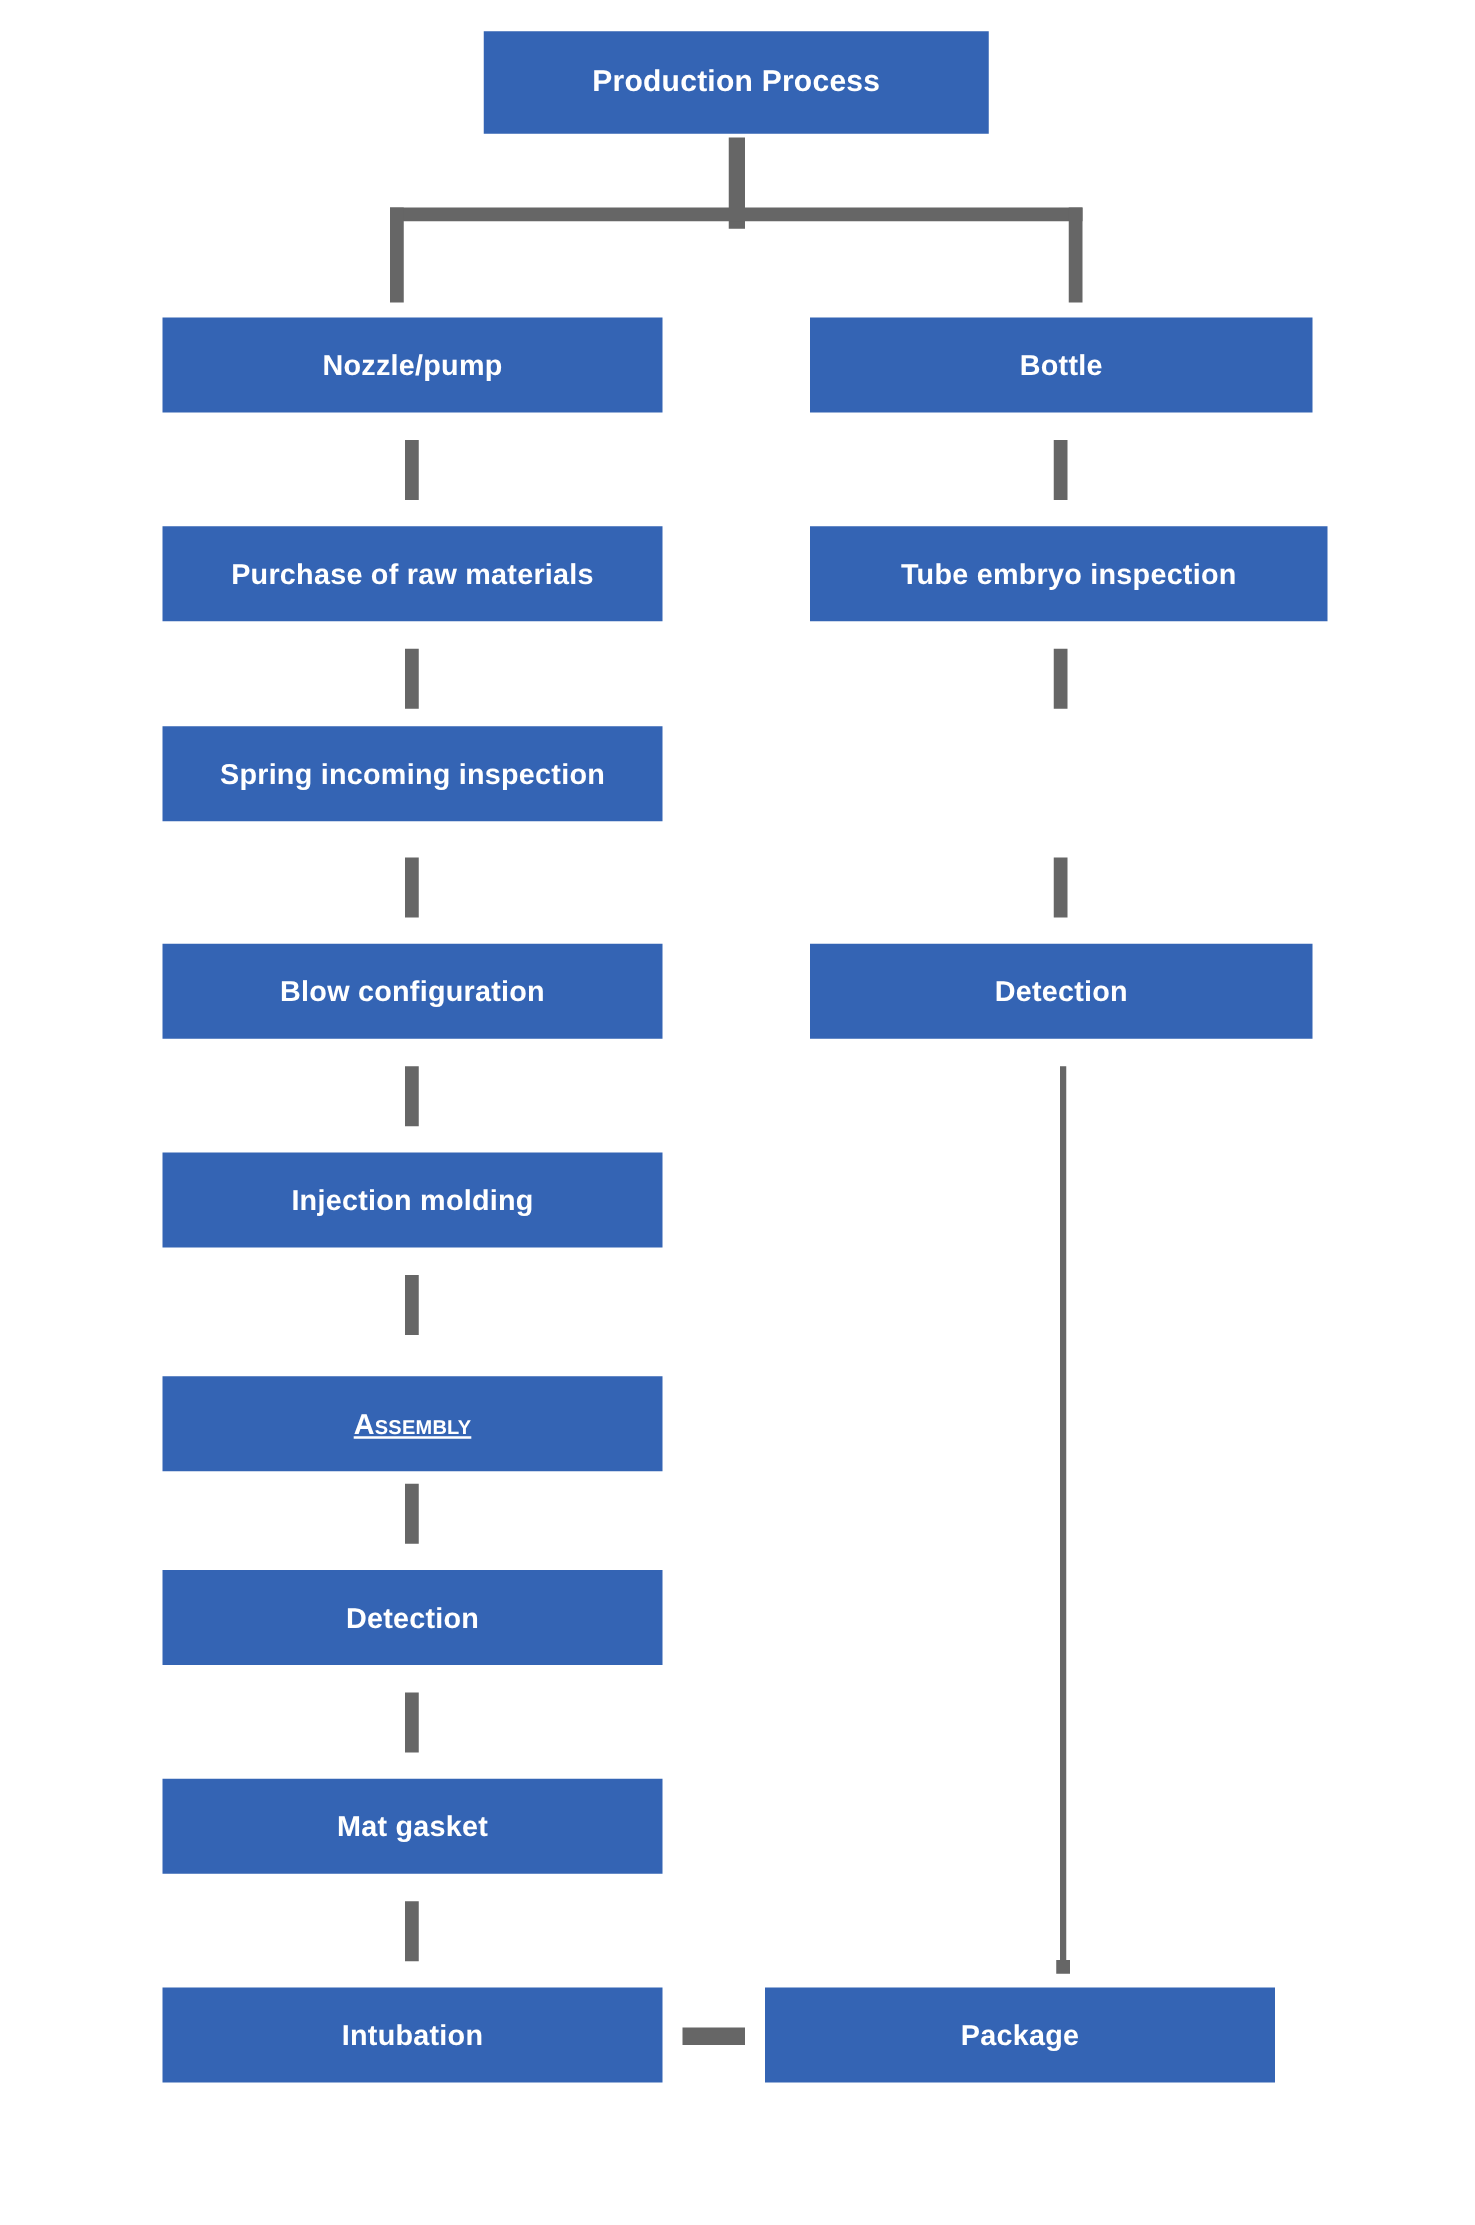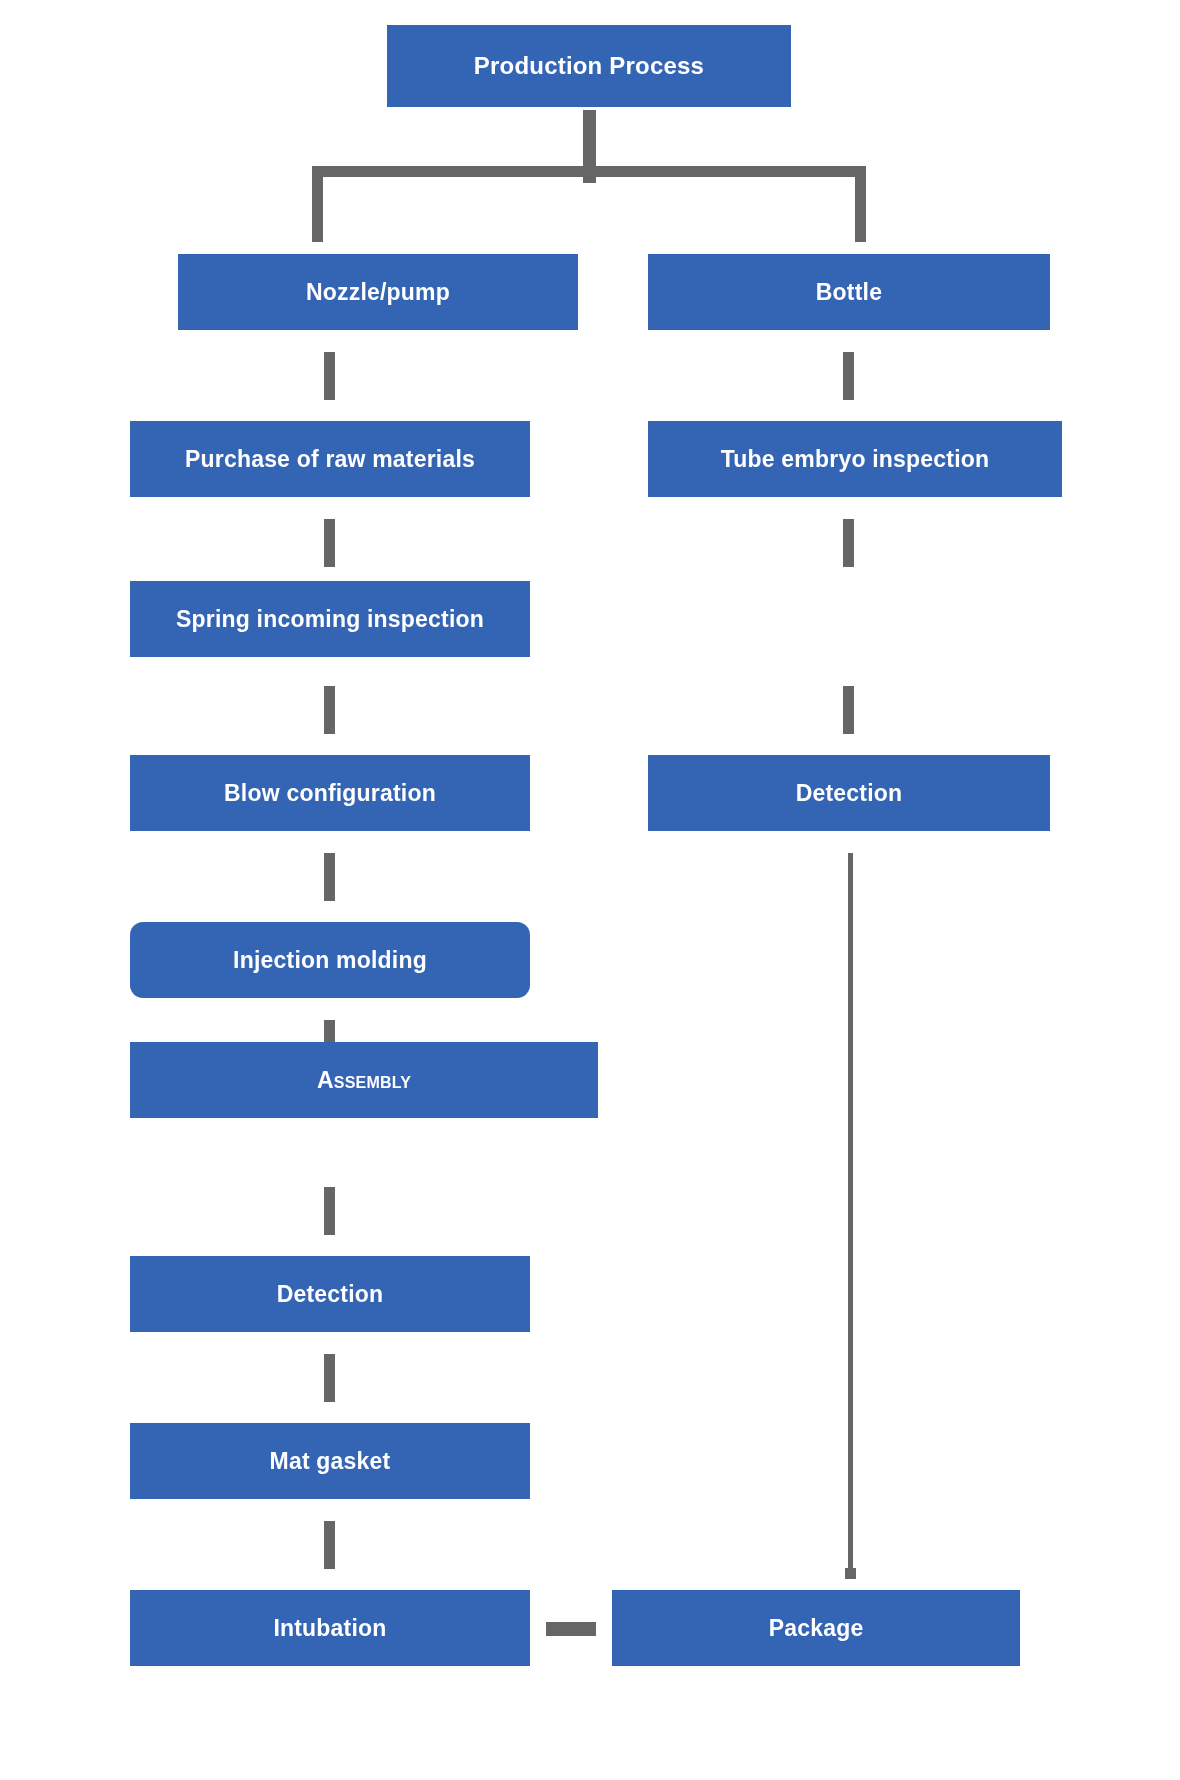--- a/index.html
+++ b/index.html
@@ -74,46 +74,46 @@
   </div>
 
   <div class="conn v-stub" style="left:583px; top:110px; width:13px; height:73px;"></div>
 
   <div class="conn h-bar" style="left:312px; top:166px; width:554px; height:11px;"></div>
 
   <div class="conn v-stub" style="left:312px; top:166px; width:11px; height:76px;"></div>
 
   <div class="conn v-stub" style="left:855px; top:166px; width:11px; height:76px;"></div>
 
-  <div class="node" style="left:130px; top:254px; width:400px; height:76px;margin-left:48px;">
+  <div class="node" style="left:130px; top:254px; width:400px; height:76px;">
     <span class="node-label">Nozzle/pump</span>
   </div>
   <div class="conn v-stub" style="left:324px; top:352px; width:11px; height:48px;"></div>
 
   <div class="node" style="left:130px; top:421px; width:400px; height:76px;">
     <span class="node-label">Purchase of raw materials</span>
   </div>
   <div class="conn v-stub" style="left:324px; top:519px; width:11px; height:48px;"></div>
 
   <div class="node" style="left:130px; top:581px; width:400px; height:76px;">
     <span class="node-label">Spring incoming inspection</span>
   </div>
   <div class="conn v-stub" style="left:324px; top:686px; width:11px; height:48px;"></div>
 
   <div class="node" style="left:130px; top:755px; width:400px; height:76px;">
     <span class="node-label">Blow configuration</span>
   </div>
   <div class="conn v-stub" style="left:324px; top:853px; width:11px; height:48px;"></div>
 
-  <div class="node" style="left:130px; top:922px; width:400px; height:76px;border-radius:13px;">
+  <div class="node" style="left:130px; top:922px; width:400px; height:76px;">
     <span class="node-label">Injection molding</span>
   </div>
   <div class="conn v-stub" style="left:324px; top:1020px; width:11px; height:48px;"></div>
 
-  <div class="node" style="left:130px; top:1042px; width:468px; height:76px; font-variant: small-caps;">
+  <div class="node" style="left:130px; top:1101px; width:400px; height:76px; font-variant: small-caps; text-decoration: underline;">
     <span class="node-label">Assembly</span>
   </div>
   <div class="conn v-stub" style="left:324px; top:1187px; width:11px; height:48px;"></div>
 
   <div class="node" style="left:130px; top:1256px; width:400px; height:76px;">
     <span class="node-label">Detection</span>
   </div>
   <div class="conn v-stub" style="left:324px; top:1354px; width:11px; height:48px;"></div>
 
   <div class="node" style="left:130px; top:1423px; width:400px; height:76px;">

